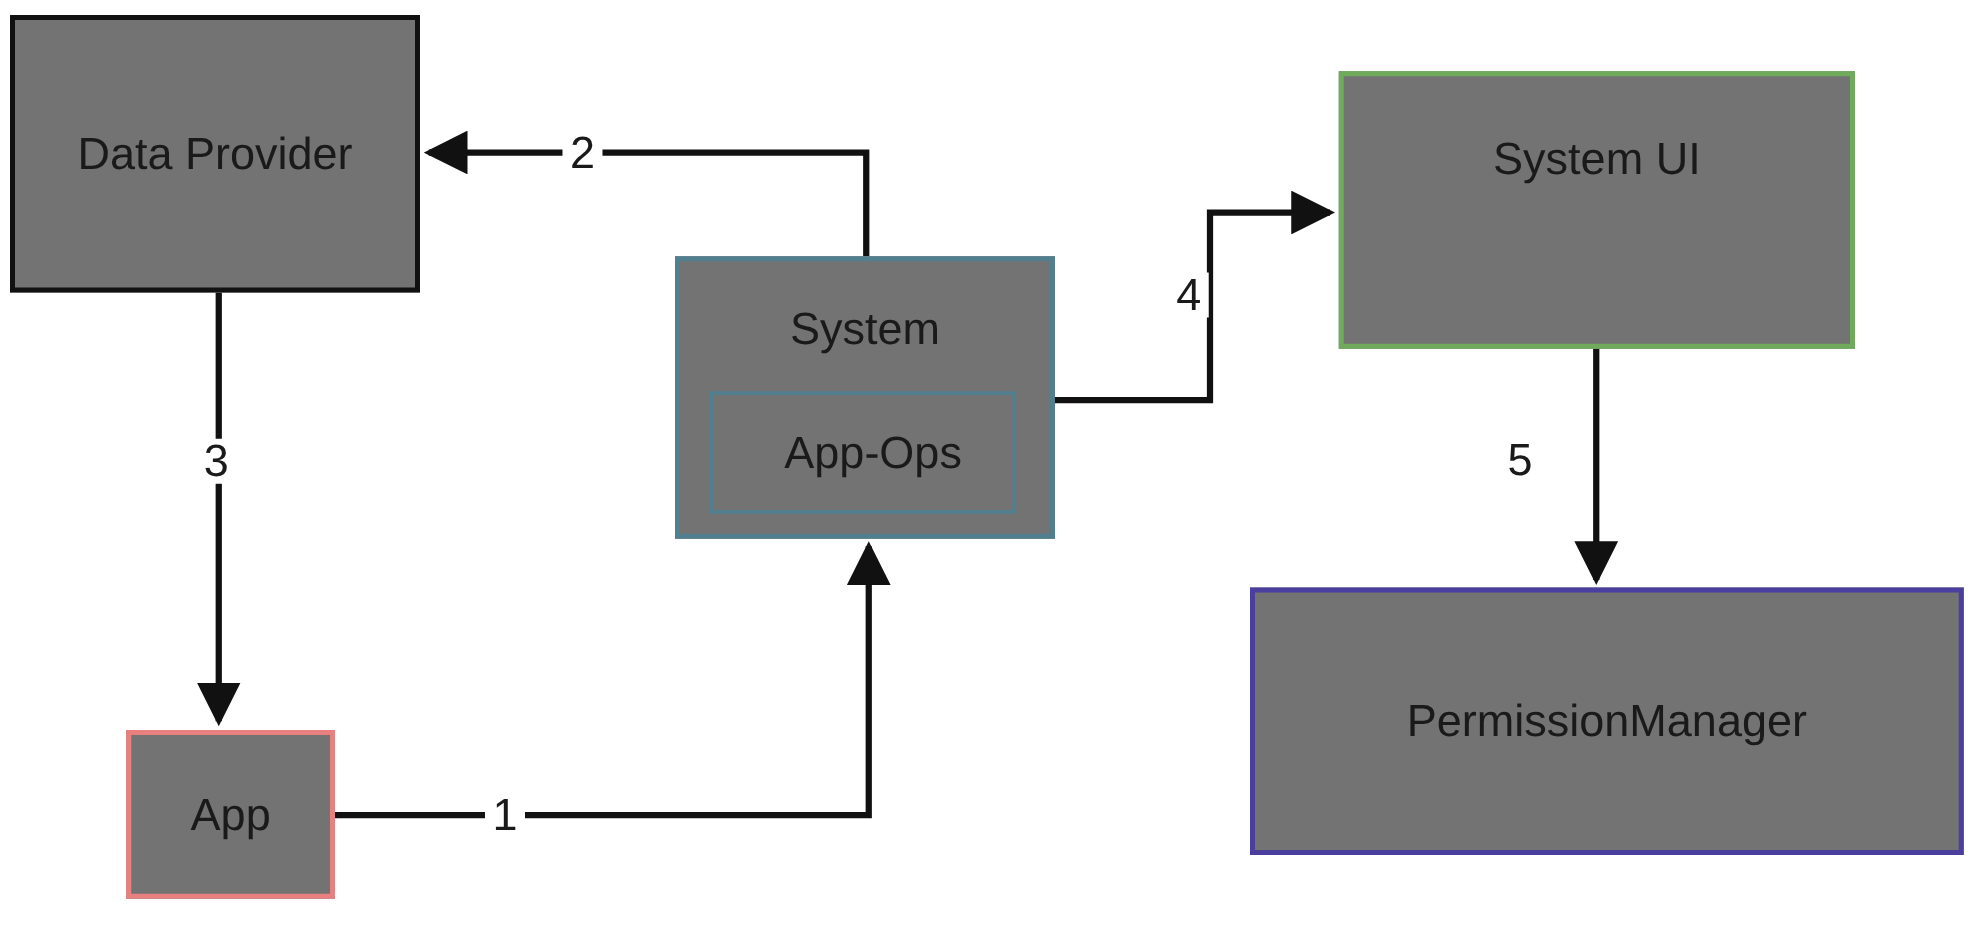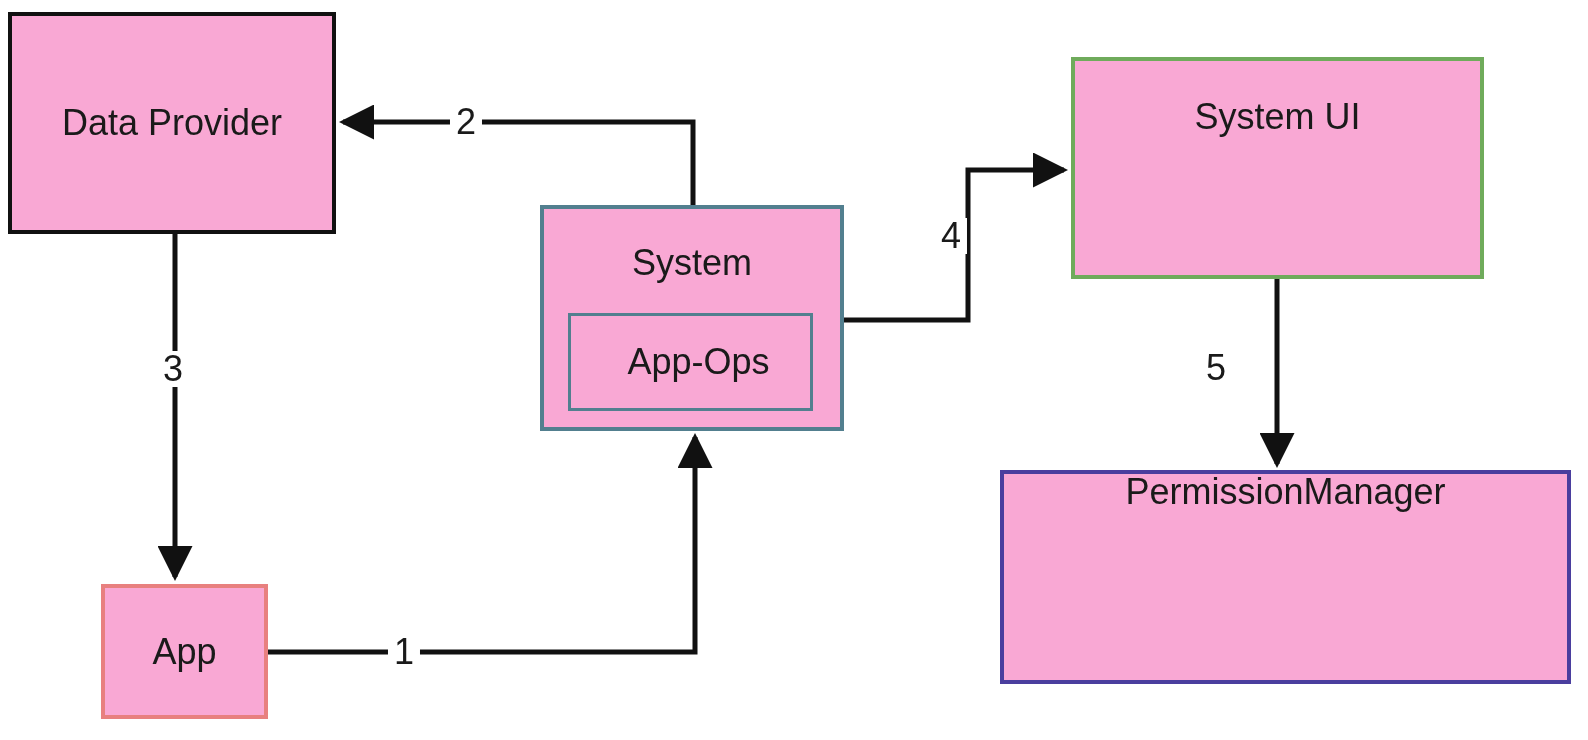--- a/index.html
+++ b/index.html
@@ -13,21 +13,21 @@
   #canvas {
     position: relative;
     width: 1588px;
     height: 740px;
     background: #ffffff;
     overflow: hidden;
   }
   .node {
     position: absolute;
     box-sizing: border-box;
-    background: #f9a8d4;
+    background: #737373;
     display: flex;
     justify-content: center;
   }
   .node-label {
     font-size: 36px;
     color: #1a1a1a;
     line-height: 1;
     white-space: nowrap;
     font-family: "Liberation Sans", sans-serif;
   }
@@ -47,30 +47,31 @@
   #node-app-ops {
     left: 568px; top: 313px; width: 245px; height: 98px;
     border: 3px solid #527f8f;
     align-items: center;
     padding-left: 16px;
   }
   #node-system-ui {
     left: 1071px; top: 57px; width: 413px; height: 222px;
     border: 4px solid #6fab5b;
     align-items: flex-start;
-    padding-top: 38px;
+    padding-top: 48px;
   }
   #node-dialog {
     left: 1270px; top: 151px; width: 191px; height: 103px;
     border: 4px solid #6fab5b;
     align-items: center;
   }
   #node-permission-manager {
     left: 1000px; top: 470px; width: 571px; height: 214px;
     border: 4px solid #4a3e9e;
+    align-items: center;
   }
   #node-app {
     left: 101px; top: 584px; width: 167px; height: 135px;
     border: 4px solid #e8807f;
     align-items: center;
   }
 
   
   .edge-svg {
     position: absolute;

